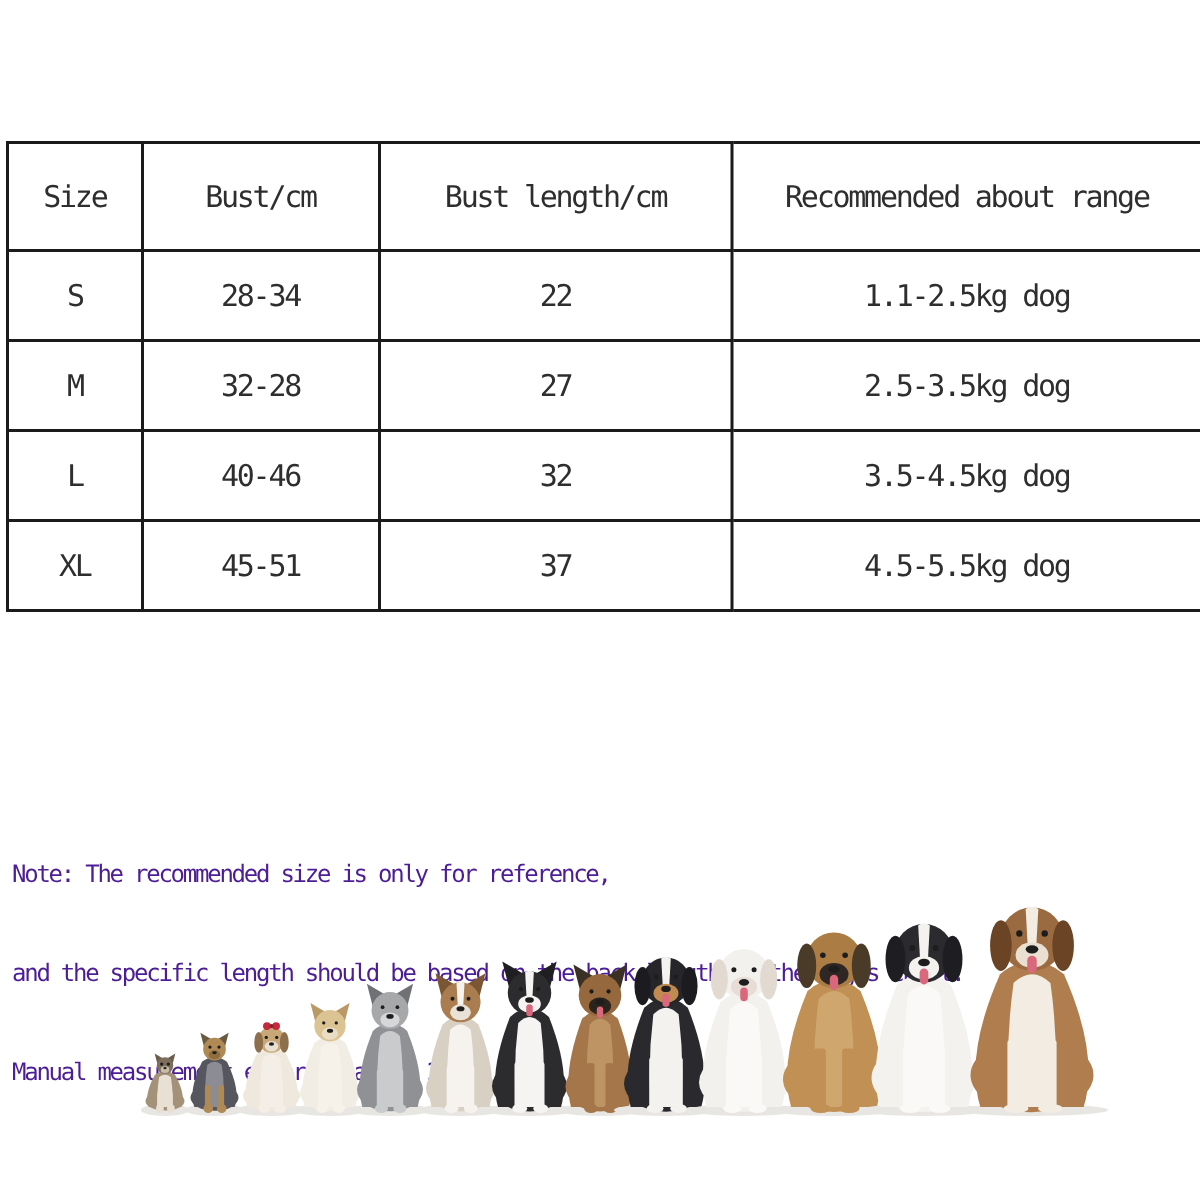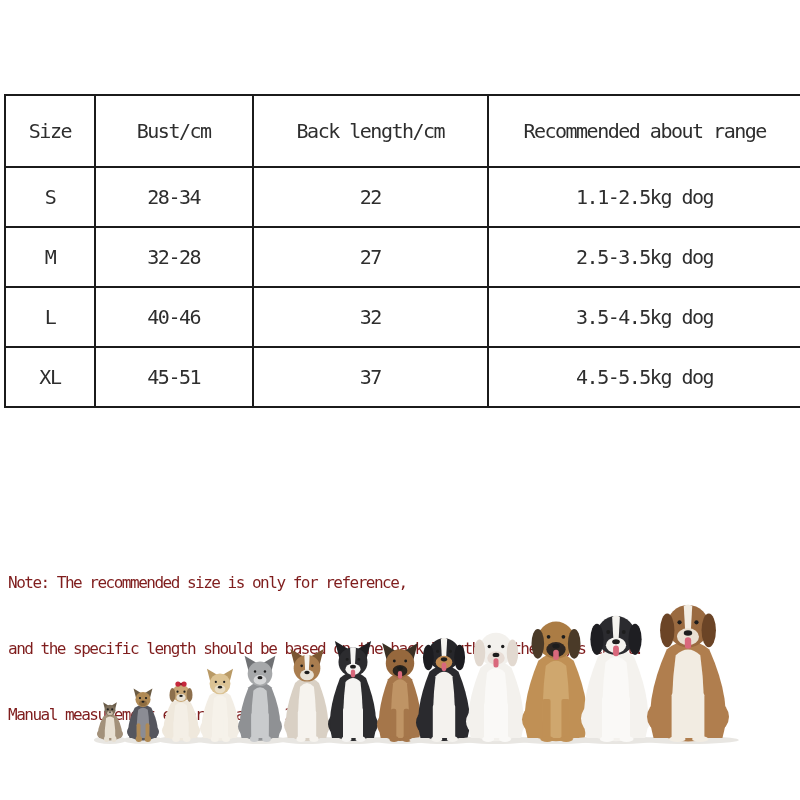--- a/index.html
+++ b/index.html
@@ -38,21 +38,21 @@
   }
   
   .size-table tr > *:last-child{border-right:0;}
   
   .note{
     position:absolute;left:8px;top:528px;
     font-size:16px;
     letter-spacing:-1.5px;
     line-height:22px;
     white-space:pre;
-    color:#7f1d1d;
+    color:#4c1d95;
   }
   
   .dogs{
     position:absolute;left:0;top:572px;
     width:800px;height:195px;
     display:block;
   }
 </style>
 </head>
 <body>
@@ -61,21 +61,21 @@
   <colgroup>
       <col class="c1">
       <col class="c2">
       <col class="c3">
       <col class="c4">
     </colgroup>
   <thead>
     <tr>
       <th>Size</th>
       <th>Bust/cm</th>
-      <th>Back length/cm</th>
+      <th>Bust length/cm</th>
       <th>Recommended about range</th>
     </tr>
   </thead>
   <tbody>
     <tr>
       <td>S</td>
       <td>28-34</td>
       <td>22</td>
       <td>1.1-2.5kg dog</td>
     </tr>

